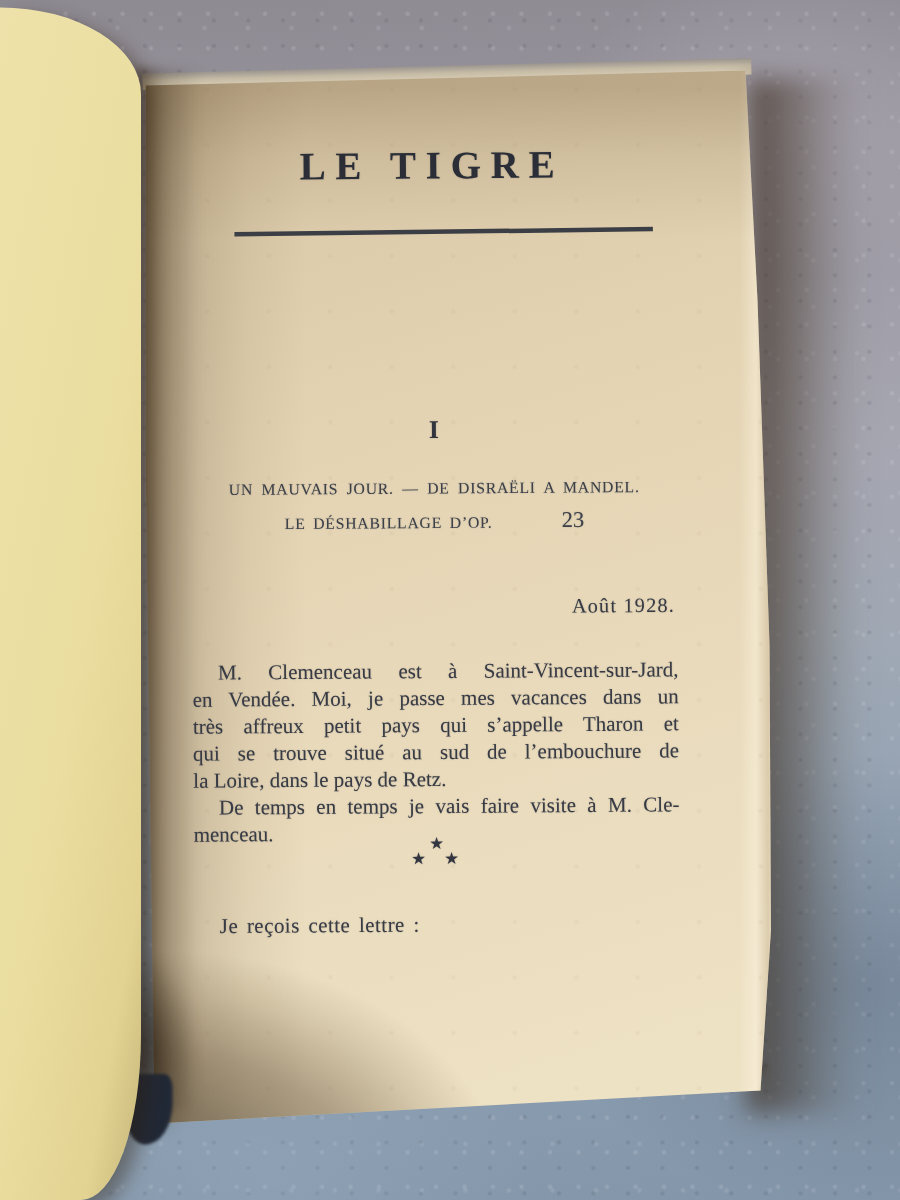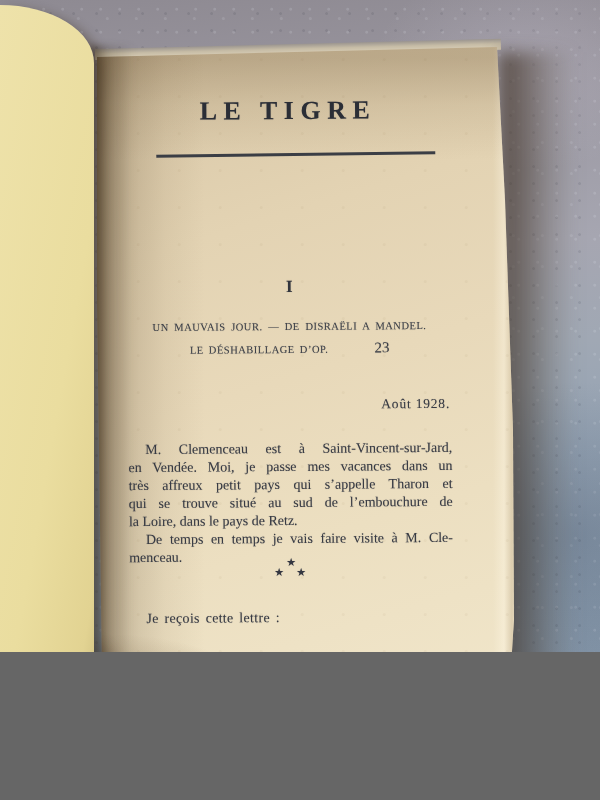--- a/index.html
+++ b/index.html
@@ -1,17 +1,17 @@
 <!DOCTYPE html>
 <html><head>
 <meta charset="utf-8">
 <style>
   html,body{margin:0;padding:0;background:#666;}
   .scene{
-    position:relative;width:600px;height:652px;overflow:hidden;
+    position:relative;width:600px;height:800px;overflow:hidden;
     font-family:"Liberation Serif",serif;
     background:
       radial-gradient(ellipse 220px 150px at 88% 10%, rgba(200,195,210,.30), transparent 70%),
       radial-gradient(ellipse 300px 220px at 96% 82%, rgba(50,58,75,.22), transparent 70%),
       radial-gradient(ellipse 260px 160px at 30% 98%, rgba(165,185,205,.25), transparent 70%),
       radial-gradient(circle at 30% 40%, rgba(235,238,248,.15) 1px, transparent 1.9px),
       radial-gradient(circle at 70% 60%, rgba(240,242,250,.12) 1px, transparent 2px),
       radial-gradient(circle at 20% 80%, rgba(25,28,42,.10) 1px, transparent 1.8px),
       linear-gradient(176deg,#8e8a92 0%,#96929b 12%,#9f9da7 26%,#a6a6b1 40%,#a0a8b4 55%,#94a3b4 70%,#8b9db0 84%,#8496a9 100%);
     background-size:auto,auto,auto,19px 23px,29px 31px,23px 17px,auto;

